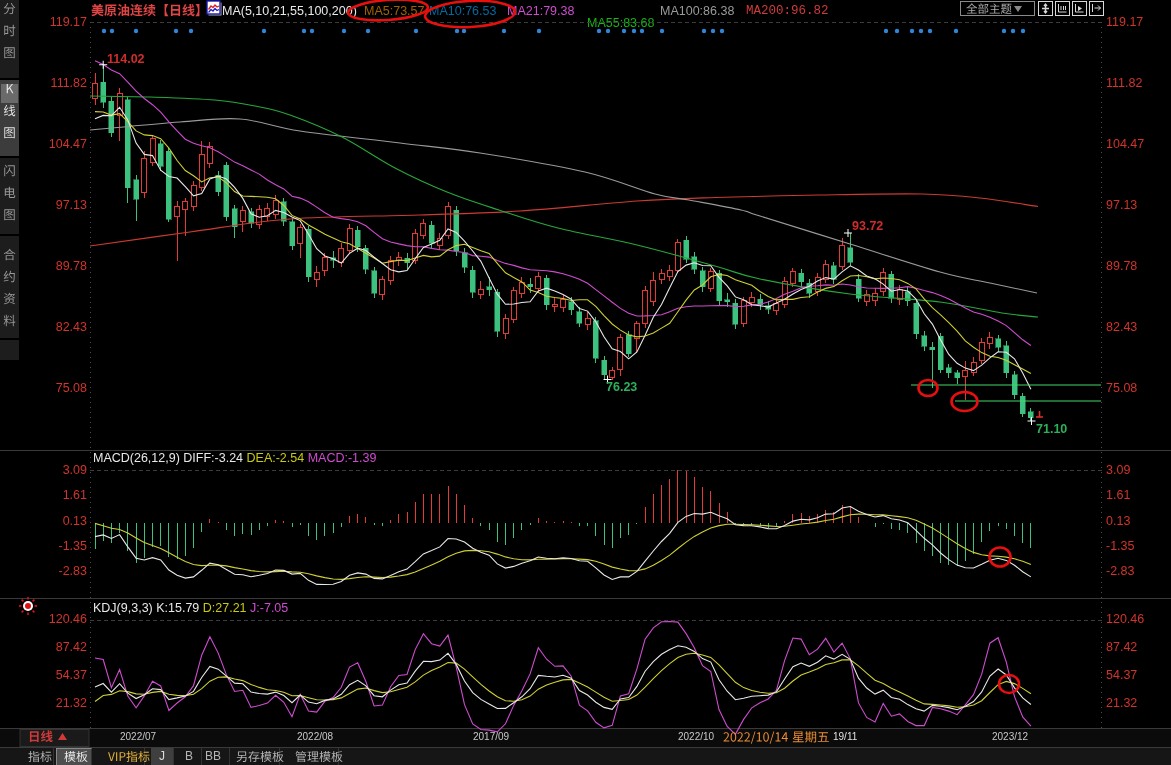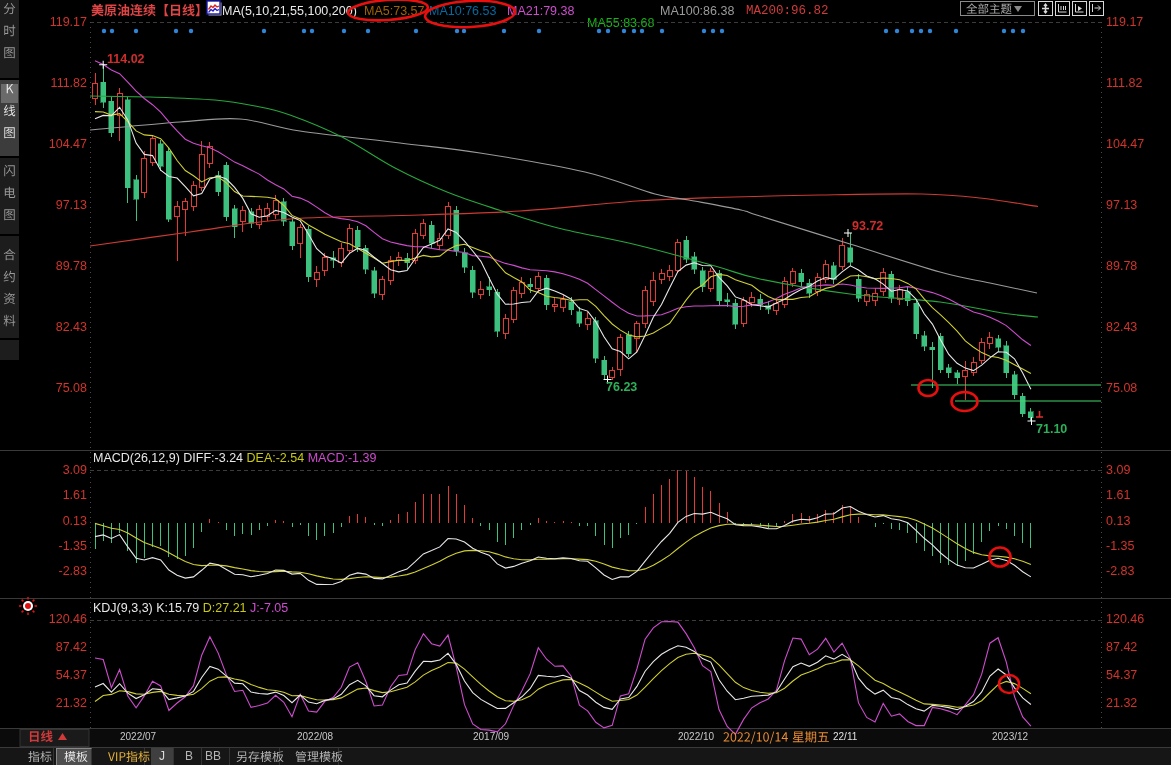--- a/index.html
+++ b/index.html
@@ -624,21 +624,21 @@
       <rect x="207" y="1" width="13" height="13" fill="#fff" stroke="#1a1aa8" stroke-width="1.4"></rect>
       <polyline points="208.5,9.5 211,6 213,7.5 215,5 217,7 219,6" fill="none" stroke="#d22" stroke-width="1.3"></polyline>
       <polyline points="208.5,12.5 211,9.5 213,11 215,8.5 217,10.5 219,9.5" fill="none" stroke="#2222cc" stroke-width="1.3"></polyline>
     </g>
   </svg>
   <div class="abs" id="daterow">
         <span class="dlbl" style="left:120px;">2022/07</span>
     <span class="dlbl" style="left:285px;margin-left:12px;">2022/08</span>
     <span class="dlbl" style="left:473px;">2017/09</span>
     <span class="dlbl" style="left:645px;margin-left:33px;">2022/10</span>
-        <span class="dlbl" style="left:833px;color:#e0e0e0;">22/11</span>
+        <span class="dlbl" style="left:833px;color:#e0e0e0;">19/11</span>
     <span class="dlbl" style="left:992px;">2023/12</span>
   </div>
   <div class="abs" id="tabrow">
     <span class="tab" style="left:20px;width:34px;">&nbsp;</span>
     <span class="tab" style="left:56px;width:36px;background:#4e4e4e;border-top:1px solid #888;border-left:1px solid #888;">&nbsp;</span>
     <span class="tab" style="left:100px;width:45px;">&nbsp;</span>
     <span class="tab" style="left:151px;background:#3f3f3f;color:#ddd;">J</span>
     <span class="tab" style="left:177px;">B</span>
     <span class="tab" style="left:197px;">BB</span>
     <span class="tab" style="left:228px;width:52px;">&nbsp;</span>

